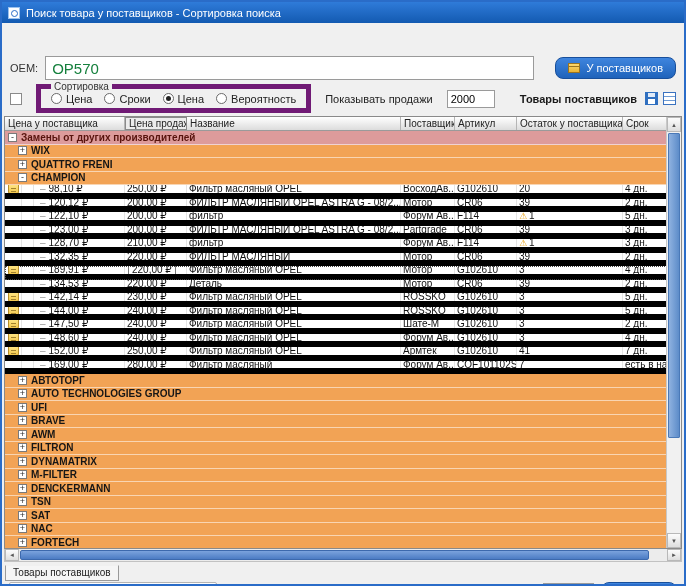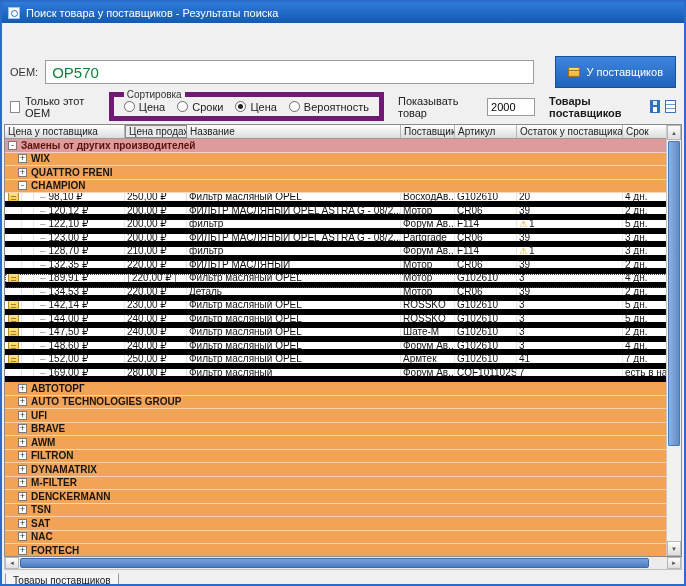--- a/index.html
+++ b/index.html
@@ -23,21 +23,21 @@
     padding: 0 6px;
   }
   .title-icon { width: 12px; height: 12px; background:#fff; border:1px solid #9cc2ee; position:relative; flex:0 0 auto; }
   .title-icon::after { content:""; position:absolute; right:1px; bottom:1px; width:5px; height:5px; border:1px solid #2a6cc8; border-radius:50%; }
 
   
   .oem-row { display:flex; align-items:center; gap:7px; padding:5px 8px 4px;margin-top:28px; }
   .oem-label { font-size:11px; color:#333; }
   .oem-input { flex:1; height:24px; font-size:15px; padding:1px 6px; border:1px solid #9a9a9a; font-family:"Liberation Sans",sans-serif; color:#15803d; background:#fff; }
   .suppliers-btn { margin-left:14px; }
-  .btn { display:flex; align-items:center; justify-content:center; gap:6px; font-size:11px; height:32px; padding:0 12px; border-radius:0; cursor:default; font-family:"Liberation Sans",sans-serif; }
+  .btn { display:flex; align-items:center; justify-content:center; gap:6px; font-size:11px; height:22px; padding:0 12px; border-radius:8px; cursor:default; font-family:"Liberation Sans",sans-serif; }
   .btn-blue { background:linear-gradient(#3f85de,#1f63bb); border:1px solid #184f9b; color:#fff; }
   .btn-gray { background:linear-gradient(#fbfbfb,#e2e2e2); border:1px solid #a8a8a8; color:#222; }
   .suppliers-icon { width:12px; height:10px; background:linear-gradient(#ffd96b,#e8b437); border:1px solid #9a7420; position:relative; }
   .suppliers-icon::before { content:""; position:absolute; left:0; right:0; top:2px; height:1px; background:#9a7420; }
 
   
   .controls-row { display:flex; align-items:center; gap:14px; padding:0 8px 3px; height:32px; font-size:11px; color:#222; }
   .checkbox-wrap { display:flex; align-items:center; gap:5px; }
   .checkbox { width:12px; height:12px; background:#fff; border:1px solid #8a8a8a; }
   .sort-group { border:5px solid #701a75; padding:1px 10px 3px; margin-top:-4px; }
@@ -106,36 +106,35 @@
   .add-btn { padding:0 18px; }
   .close-btn { padding:0 16px; }
 </style>
 </head>
 <body>
 
 <div class="window">
 
   <div class="titlebar">
     <span class="title-icon"></span>
-    <span>Поиск товара у поставщиков - Результаты поиска</span>
+    <span>Поиск товара у поставщиков - Сортировка поиска</span>
   </div>
 
   <div class="oem-row">
     <span class="oem-label">OEM:</span>
     <input class="oem-input" value="OP570" style="">
     <button class="btn btn-blue suppliers-btn">
       <span class="suppliers-icon"></span>
       <span>У поставщиков</span>
     </button>
   </div>
 
   <div class="controls-row">
     <label class="checkbox-wrap">
       <span class="checkbox"></span>
-      <span>Только этот OEM</span>
     </label>
     <fieldset class="sort-group">
       <legend>Сортировка</legend>
       <div class="radios">
           <label class="radio-item">
             <span class="radio"></span>
             <span>Цена</span>
           </label>
           <label class="radio-item">
             <span class="radio"></span>
@@ -144,21 +143,21 @@
           <label class="radio-item">
             <span class="radio checked"></span>
             <span>Цена</span>
           </label>
           <label class="radio-item">
             <span class="radio"></span>
             <span>Вероятность</span>
           </label>
         </div>
     </fieldset>
-    <span>Показывать товар</span>
+    <span>Показывать продажи</span>
     <input class="showbest-input" value="2000" style="">
     <div class="right-head">
       <span class="goods-label">Товары поставщиков</span>
       <span class="save-icon"></span>
       <span class="grid-icon"></span>
     </div>
   </div>
 
   <div class="table-wrap">
     <div class="thead">

